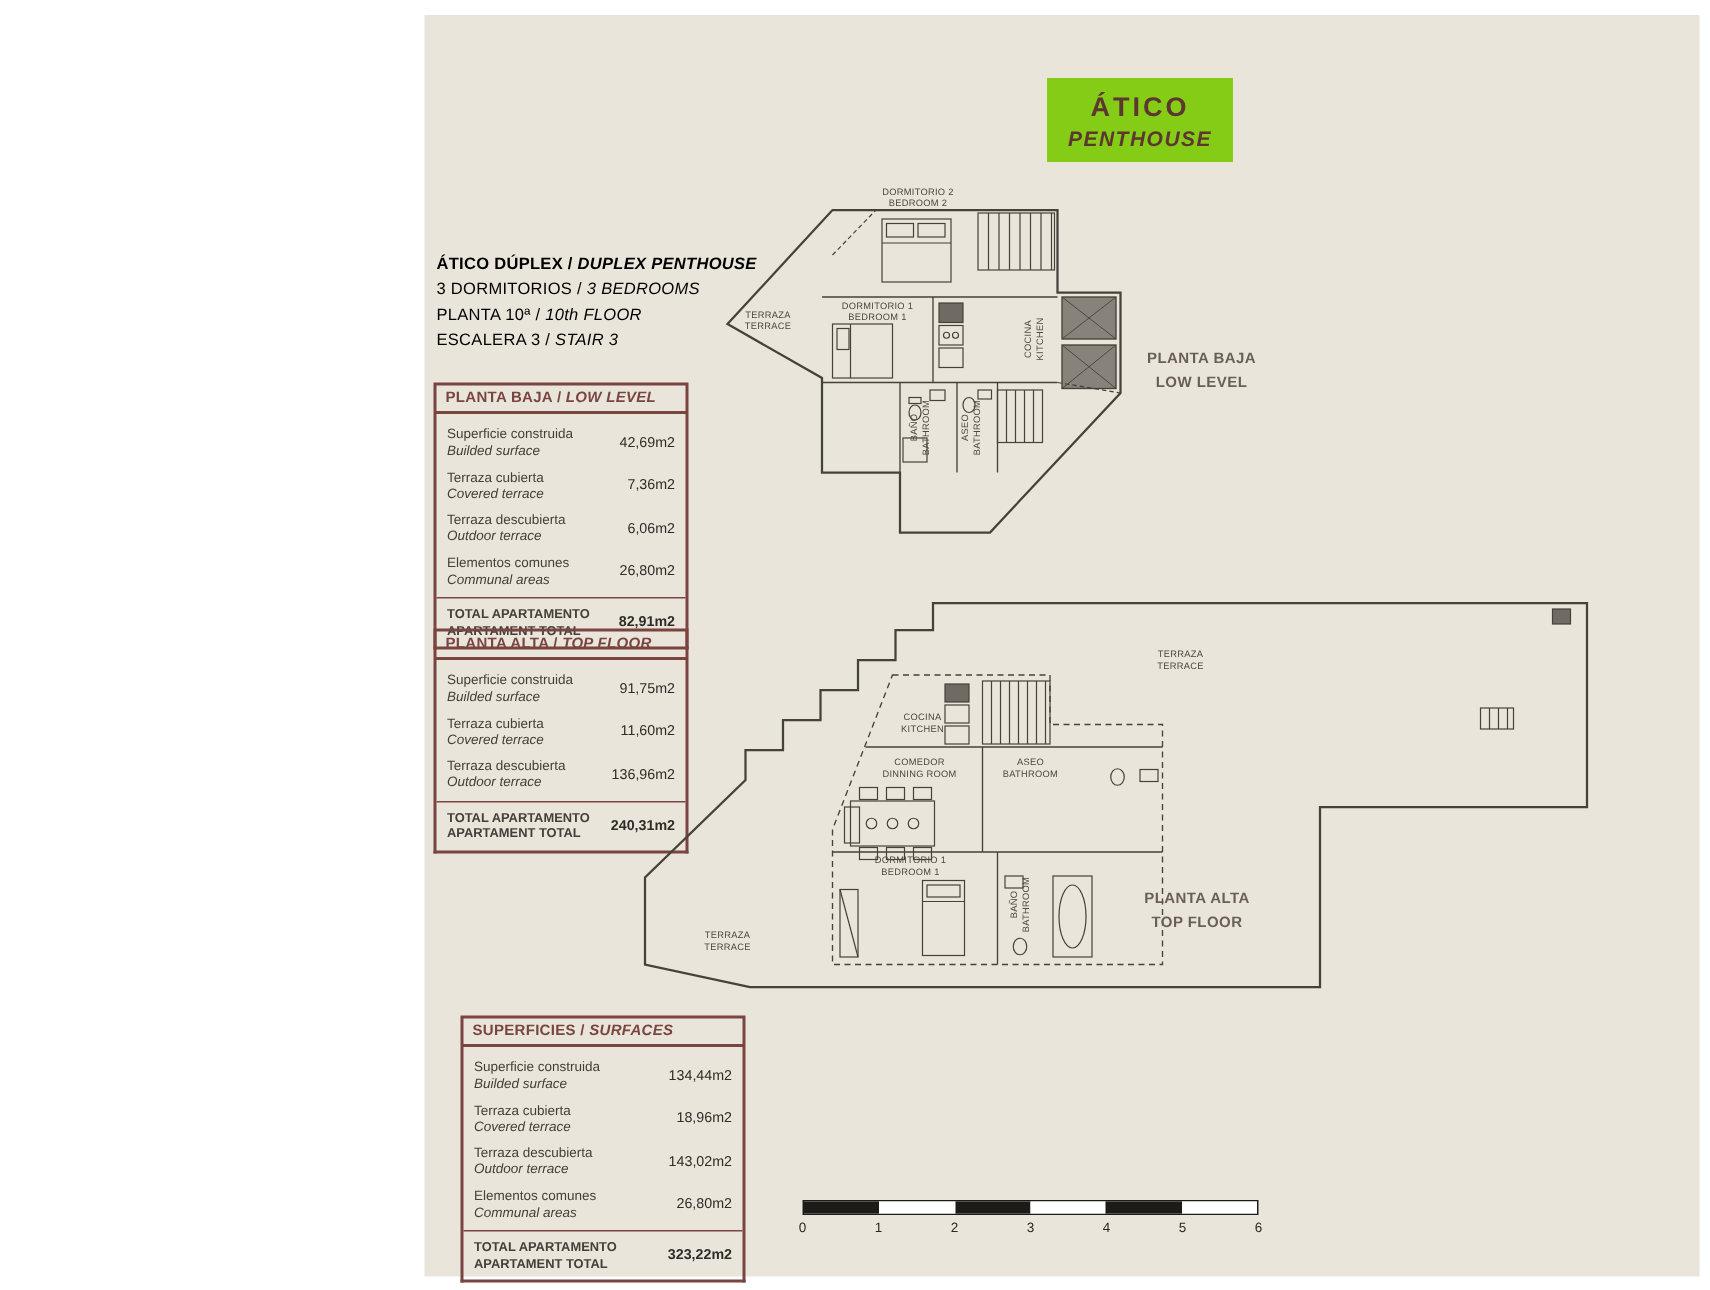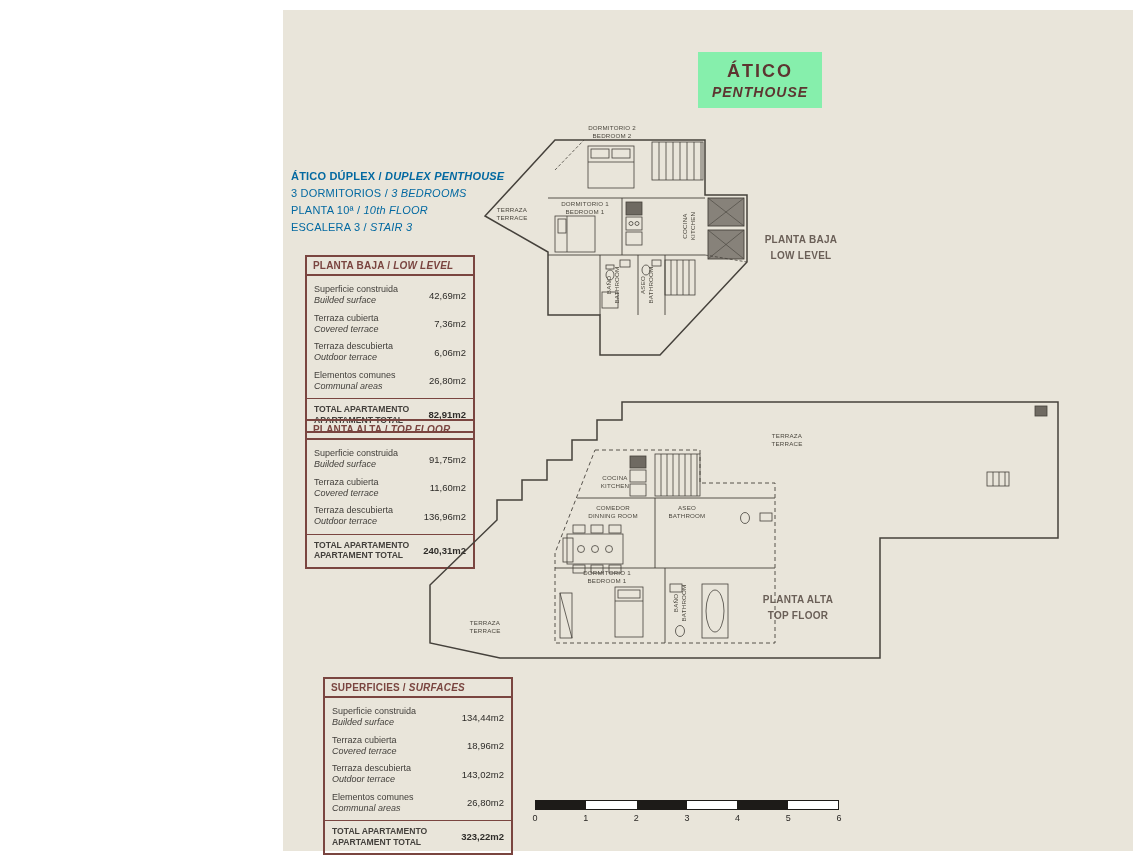--- a/index.html
+++ b/index.html
@@ -8,35 +8,35 @@
     position:relative; overflow:hidden; background:#ffffff;
     font-family:"Liberation Sans", sans-serif;
   }
   .sheet {
     position:absolute; left:283px; top:10px; width:850px; height:841px;
     background:#e9e5da;
   }
   
   .title-box {
     position:absolute; left:415px; top:42px; width:124px; height:56px;
-    background:#86efac; display:flex; flex-direction:column;
+    background:#84cc16; display:flex; flex-direction:column;
     align-items:center; justify-content:center; gap:2px;
   }
   .title-line1 { color:#5d3531; font-size:18px; font-weight:bold; letter-spacing:2px; }
   .title-line2 { color:#5d3531; font-size:14px; font-weight:bold; font-style:italic; letter-spacing:1px;text-align:right; }
 
   
-  .info-block { position:absolute; left:8px; top:160px; width:270px; color:#0369a1; }
+  .info-block { position:absolute; left:8px; top:160px; width:270px; color:#000000; }
   .info-line { font-size:11px; margin-bottom:5px; letter-spacing:0.2px; }
   .info-line.first { font-weight:bold; }
   .info-line .en { font-style:italic; }
   .info-line.first .en { font-weight:bold; }
 
   
-  .area-table { position:absolute; width:170px;margin-left:16px; }
+  .area-table { position:absolute; width:170px; }
   .t-header {
     border:2px solid #7a4540; padding:3px 6px; color:#7a4540;
     font-size:10px; font-weight:bold; letter-spacing:0.2px; background:transparent;
   }
   .t-header .en { font-style:italic; }
   .t-body { border:2px solid #7a4540; border-top:none; padding:5px 0 3px; }
   .t-row { display:flex; justify-content:space-between; align-items:center; padding:3px 7px; }
   .t-labels { line-height:1.25; }
   .lbl-es { font-size:9px; color:#43403c; }
   .lbl-en { font-size:9px; font-style:italic; color:#43403c; }

